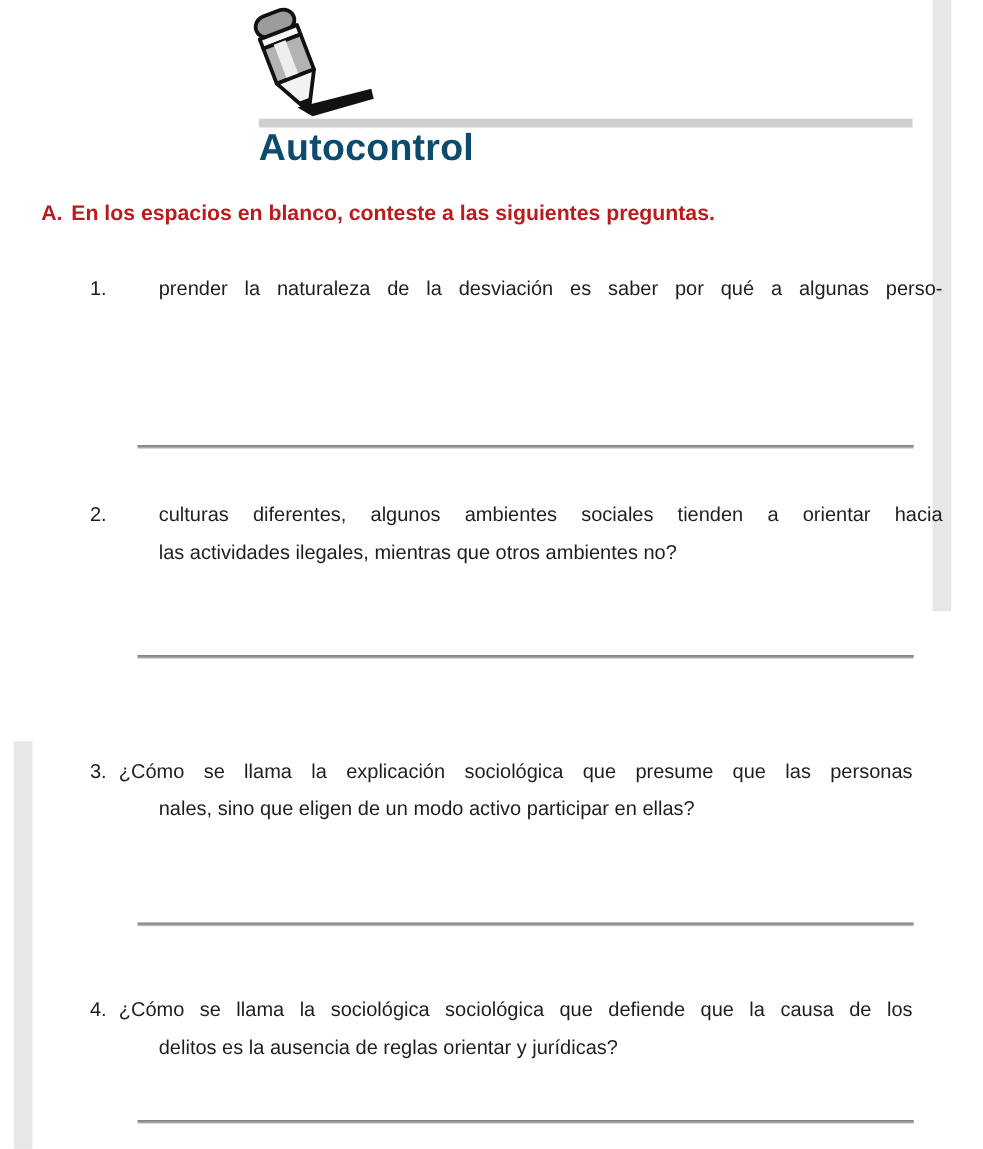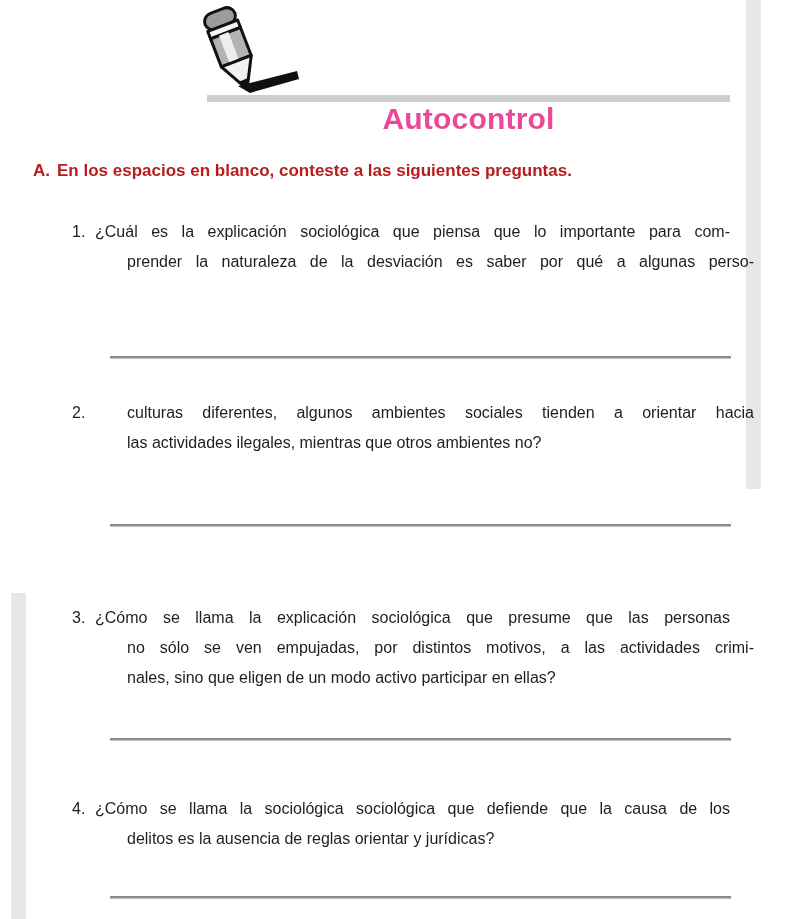--- a/index.html
+++ b/index.html
@@ -9,22 +9,22 @@
   }
   
   .edge-strip{position:absolute;background:#e7e7e7;}
   .edge-strip.right{left:746px;top:0;width:15px;height:489px;}
   .edge-strip.left{left:11px;top:593px;width:15px;height:326px;}
 
   
   .pencil-art{position:absolute;left:198px;top:0;width:110px;height:100px;}
   .header-rule{position:absolute;left:207px;top:95px;width:523px;height:7px;background:#cfcfcf;}
   .page-title{
-    position:absolute;left:207px;top:103px;width:523px;text-align:center;
-    font-size:30px;font-weight:bold;letter-spacing:0.2px;color:#ec4899;line-height:1.05;
+    position:absolute;left:207px;top:103px;width:523px;
+    font-size:30px;font-weight:bold;letter-spacing:0.2px;color:#0c4a6e;line-height:1.05;
   }
 
   
   .section-heading{
     position:absolute;left:33px;top:161px;width:700px;
     font-size:17px;font-weight:bold;color:#b91c1c;white-space:nowrap;
   }
   .section-heading .sec-label{display:inline-block;margin-right:7px;}
 
   
@@ -64,38 +64,36 @@
 <div class="page-title">Autocontrol</div>
 
 <div class="section-heading">
   <span class="sec-label">A.</span><span>En los espacios en blanco, conteste a las siguientes preguntas.</span>
 </div>
 
 <div id="questions">
     <div class="question" style="top: 217px;">
       <div class="q-number">1.</div>
       <div class="q-text">
-        <div class="q-line just first">¿Cuál es la explicación sociológica que piensa que lo importante para com-</div>
         <div class="q-line just">prender la naturaleza de la desviación es saber por qué a algunas perso-</div>
       </div>
     </div>
     <div class="answer-line" style="top: 356px;"></div>
     <div class="question" style="top: 398px;">
       <div class="q-number">2.</div>
       <div class="q-text">
         <div class="q-line just">culturas diferentes, algunos ambientes sociales tienden a orientar hacia</div>
         <div class="q-line">las actividades ilegales, mientras que otros ambientes no?</div>
       </div>
     </div>
     <div class="answer-line" style="top: 524px;"></div>
     <div class="question" style="top: 603px;">
       <div class="q-number">3.</div>
       <div class="q-text">
         <div class="q-line just first">¿Cómo se llama la explicación sociológica que presume que las personas</div>
-        <div class="q-line just">no sólo se ven empujadas, por distintos motivos, a las actividades crimi-</div>
         <div class="q-line">nales, sino que eligen de un modo activo participar en ellas?</div>
       </div>
     </div>
     <div class="answer-line" style="top: 738px;"></div>
     <div class="question" style="top: 794px;">
       <div class="q-number">4.</div>
       <div class="q-text">
         <div class="q-line just first">¿Cómo se llama la sociológica sociológica que defiende que la causa de los</div>
         <div class="q-line">delitos es la ausencia de reglas orientar y jurídicas?</div>
       </div>

